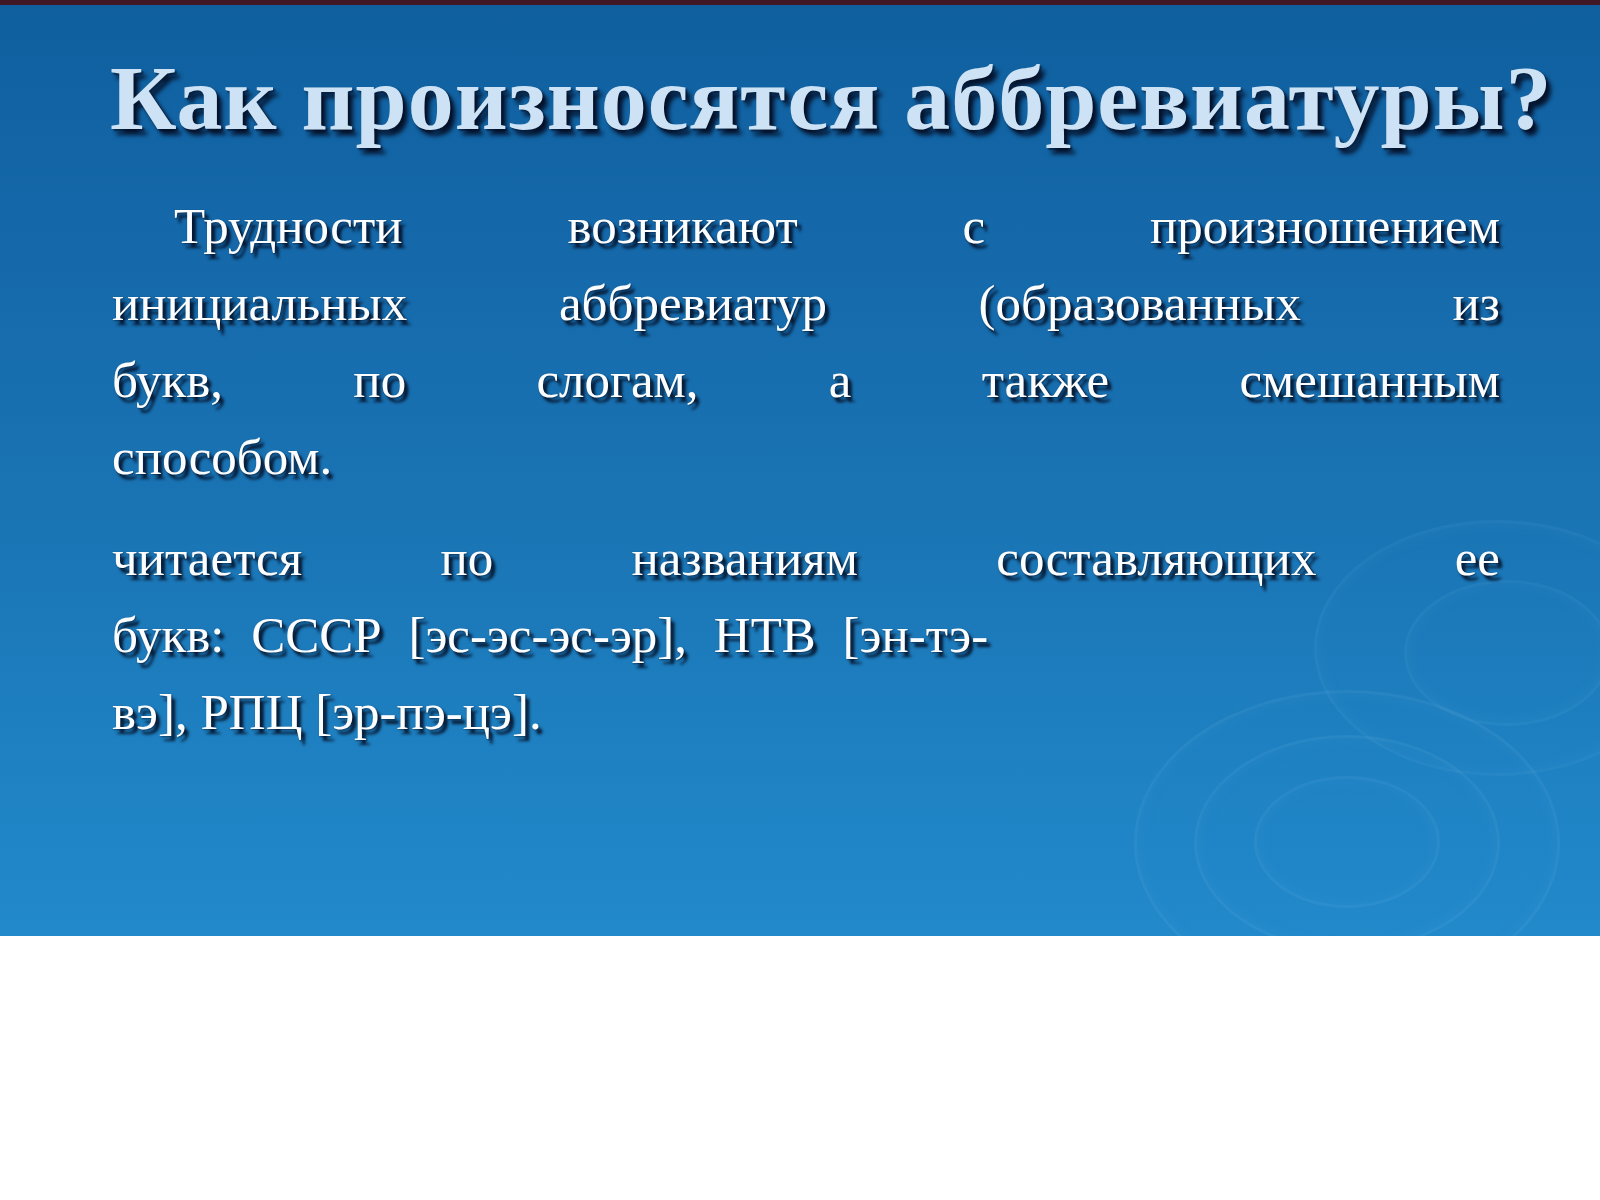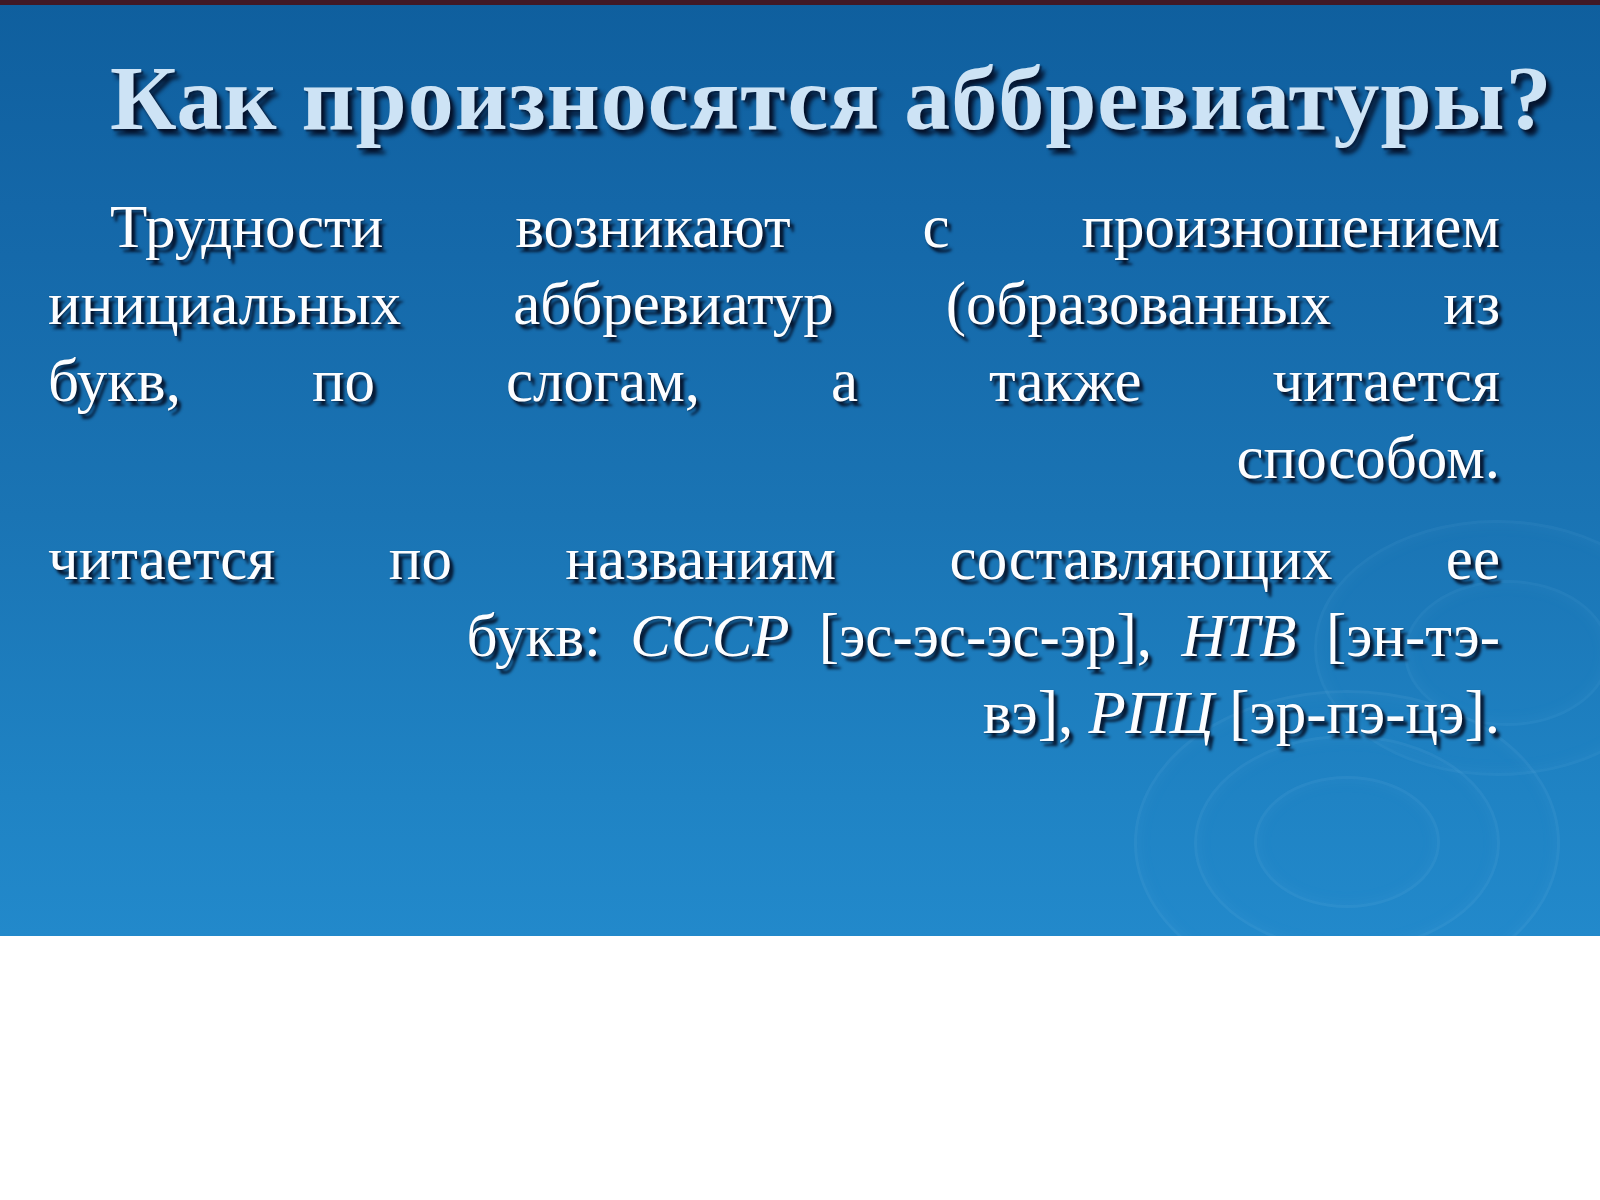--- a/index.html
+++ b/index.html
@@ -46,54 +46,54 @@
     font-size: 92px;
     line-height: 1.15;
     font-weight: bold;
     letter-spacing: 1px;
     color: #cde3f5;
     text-shadow: 5px 6px 4px rgba(4, 14, 38, 0.9), 2px 2px 2px rgba(4, 14, 38, 0.7);
     white-space: nowrap;
   }
   .body-text {
     position: relative;
-    padding: 36px 100px 0 48px;
+    padding: 36px 100px 0 112px;
     color: #fcfdff;
-    font-size: 61px;
+    font-size: 51px;
     line-height: 77px;
     text-shadow: 4px 5px 3px rgba(3, 10, 30, 0.85), 1px 1px 2px rgba(3, 10, 30, 0.6);
   }
   .para { margin: 0 0 24px 0; }
-  .line { text-align: right; }
+  .line { text-align: left; }
   .line.just {
     text-align: justify;
     text-align-last: justify;
   }
   .line.ind { text-indent: 62px; }
-  .it { font-style: italic; }
+  .it { }
 </style>
 </head>
 <body>
 
 <div class="slide">
   <div class="top-edge"></div>
 
   <div class="ripple r1"></div>
   <div class="ripple r2"></div>
   <div class="ripple r3"></div>
   <div class="ripple r4"></div>
   <div class="ripple r5"></div>
 
   <h1 class="title">Как произносятся аббревиатуры?</h1>
 
   <div class="body-text">
       <div class="para">
         <div class="line just ind"><span>Трудности возникают с произношением</span></div>
         <div class="line just"><span>инициальных аббревиатур (образованных из</span></div>
-        <div class="line just"><span>букв, по слогам, а также читается</span></div>
+        <div class="line just"><span>букв, по слогам, а также смешанным</span></div>
         <div class="line"><span>способом.</span></div>
       </div>
       <div class="para">
         <div class="line just"><span>читается по названиям составляющих ее</span></div>
         <div class="line" style="word-spacing: 14px;"><span>букв: </span><span class="it">СССР</span><span> [эс-эс-эс-эр], </span><span class="it">НТВ</span><span> [эн-тэ-</span></div>
         <div class="line"><span>вэ], </span><span class="it">РПЦ</span><span> [эр-пэ-цэ].</span></div>
       </div>
     </div>
 </div>
 

